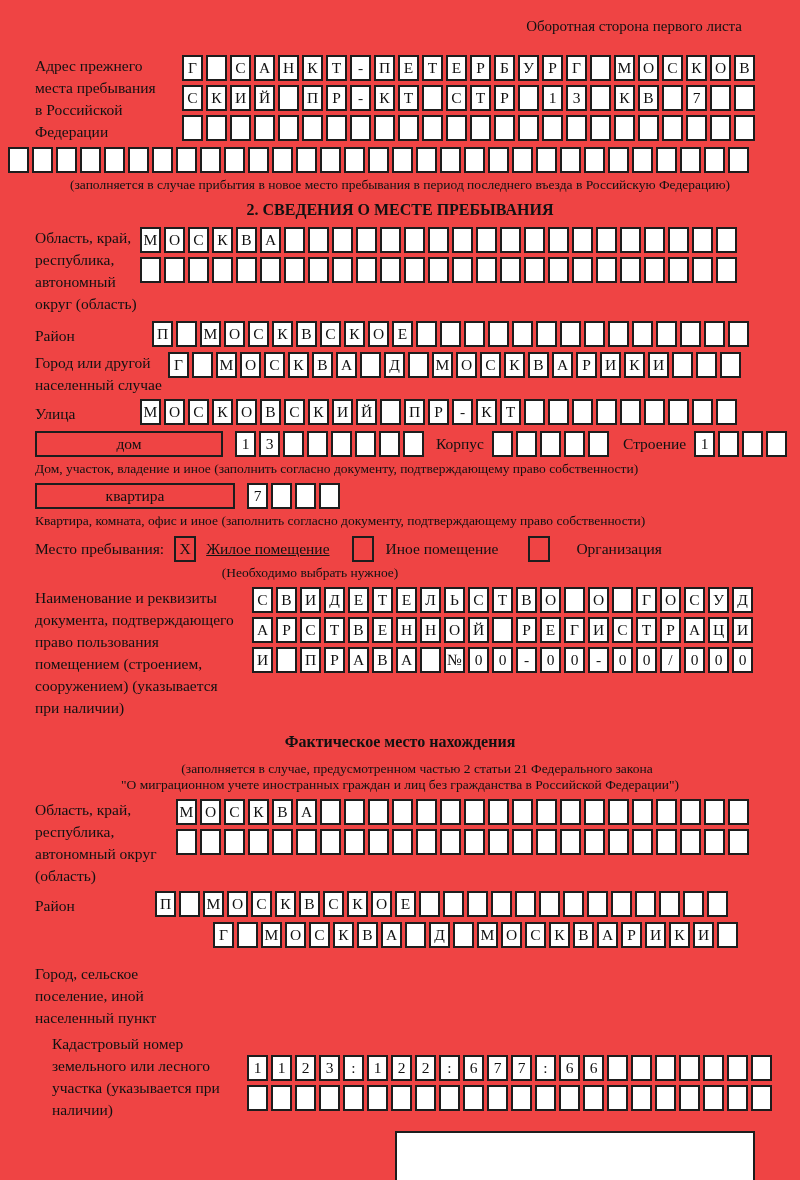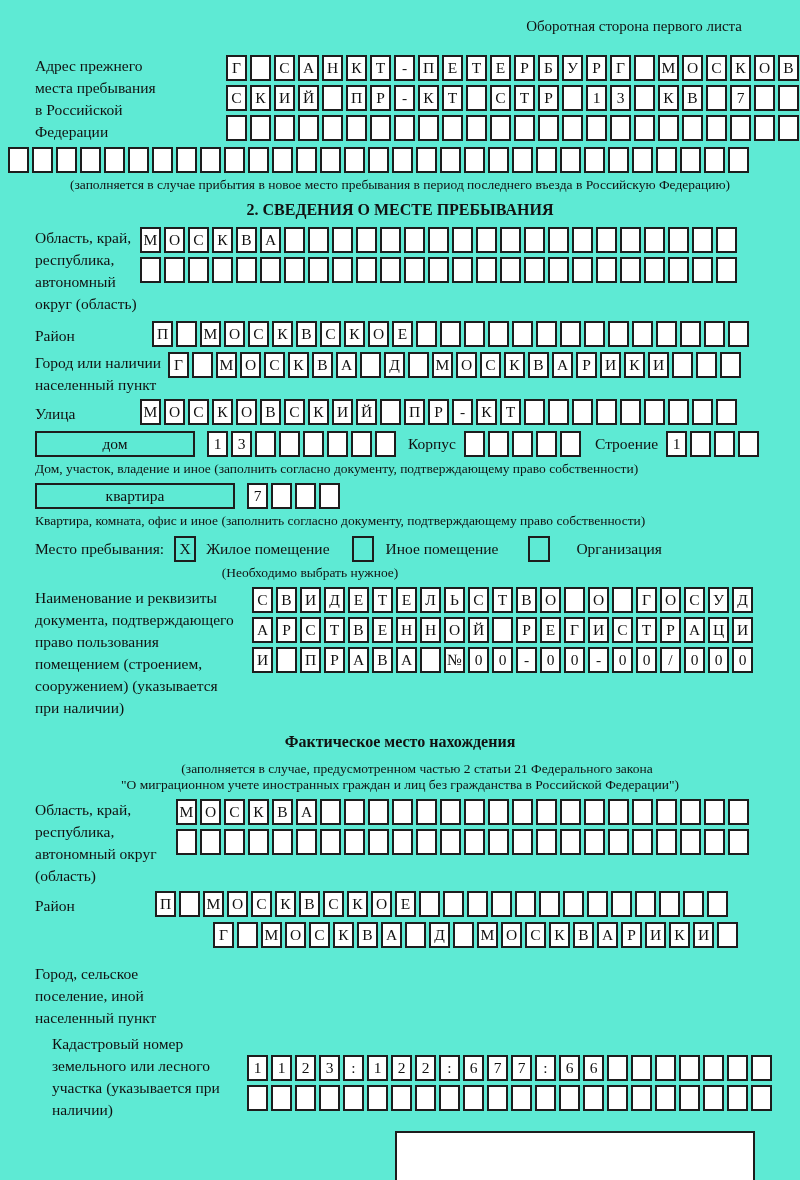--- a/index.html
+++ b/index.html
@@ -1,17 +1,17 @@
 <!DOCTYPE html>
 <html><head>
 <meta charset="utf-8">
 <style>
   html,body{margin:0;padding:0;background:#fff;}
   .page{
-    position:relative;width:800px;height:1180px;background:#5eead4;
+    position:relative;width:800px;height:1180px;background:#ef4444;
     font-family:"Liberation Serif","DejaVu Serif",serif;color:#111;
     overflow:hidden;
   }
   .hdr-note{ text-align:right; padding:18px 58px 0 0; font-size:15px; }
 
   .row{ display:flex; align-items:flex-start; }
   .lbl{ font-size:15.5px; line-height:1.42; }
   .cells{ display:flex; gap:3px; }
   .cellcol{ display:flex; flex-direction:column; gap:4px; }
   .cell{
@@ -32,21 +32,21 @@
   }
   .mark-box{ box-sizing:border-box; border:2px solid #1d1d1d; background:#fff; }
 </style>
 </head>
 <body>
 
 <div class="page">
 
   <div class="hdr-note">Оборотная сторона первого листа</div>
 
-  <div class="row" style="margin:20px 0 0 35px;gap:44px;">
+  <div class="row" style="margin:20px 0 0 35px;">
     <div class="lbl" style="width:130px;">Адрес прежнего места пребывания в Российской Федерации</div>
     <div class="cellcol" style="margin-left:17px;">
       <div class="cells">
           <span class="cell">Г</span>
           <span class="cell"></span>
           <span class="cell">С</span>
           <span class="cell">А</span>
           <span class="cell">Н</span>
           <span class="cell">К</span>
           <span class="cell">Т</span>
@@ -244,21 +244,21 @@
         <span class="cell"></span>
         <span class="cell"></span>
         <span class="cell"></span>
         <span class="cell"></span>
         <span class="cell"></span>
         <span class="cell"></span>
       </div>
   </div>
 
   <div class="row" style="margin:5px 0 0 35px;">
-    <div class="lbl" style="width:133px;">Город или наличии населенный пункт</div>
+    <div class="lbl" style="width:133px;">Город или другой населенный случае</div>
     <div class="cells">
         <span class="cell">Г</span>
         <span class="cell"></span>
         <span class="cell">М</span>
         <span class="cell">О</span>
         <span class="cell">С</span>
         <span class="cell">К</span>
         <span class="cell">В</span>
         <span class="cell">А</span>
         <span class="cell"></span>
@@ -305,21 +305,21 @@
         <span class="cell"></span>
         <span class="cell"></span>
         <span class="cell"></span>
         <span class="cell"></span>
         <span class="cell"></span>
         <span class="cell"></span>
       </div>
   </div>
 
   <div class="row" style="margin:6px 0 0 35px; align-items:center;">
-    <div class="widebox" style="width:160px;">дом</div>
+    <div class="widebox" style="width:188px;">дом</div>
     <div class="cells" style="margin-left:12px;">
         <span class="cell">1</span>
         <span class="cell">3</span>
         <span class="cell"></span>
         <span class="cell"></span>
         <span class="cell"></span>
         <span class="cell"></span>
         <span class="cell"></span>
         <span class="cell"></span>
       </div>
@@ -348,21 +348,21 @@
         <span class="cell"></span>
         <span class="cell"></span>
         <span class="cell"></span>
       </div>
   </div>
   <div class="note" style="margin:4px 0 0 35px;">Квартира, комната, офис и иное (заполнить согласно документу, подтверждающему право собственности)</div>
 
   <div class="row" style="margin:7px 0 0 35px; align-items:center;text-align:center;">
     <div class="lbl">Место пребывания:</div>
     <div class="cb" style="margin-left:10px;">X</div>
-    <div class="lbl" style="margin-left:10px;">Жилое помещение</div>
+    <div class="lbl" style="margin-left:10px;text-decoration:underline;">Жилое помещение</div>
     <div class="cb" style="margin-left:22px;"></div>
     <div class="lbl" style="margin-left:12px;">Иное помещение</div>
     <div class="cb" style="margin-left:30px;"></div>
     <div class="lbl" style="margin-left:26px;">Организация</div>
   </div>
   <div class="note" style="margin-top:3px; width:620px; text-align:center;">(Необходимо выбрать нужное)</div>
 
   <div class="row" style="margin:6px 0 0 35px;">
     <div class="lbl" style="width:208px;">Наименование и реквизиты документа, подтверждающего право пользования помещением (строением, сооружением) (указывается при наличии)</div>
     <div class="cellcol" style="margin-left:9px;">

